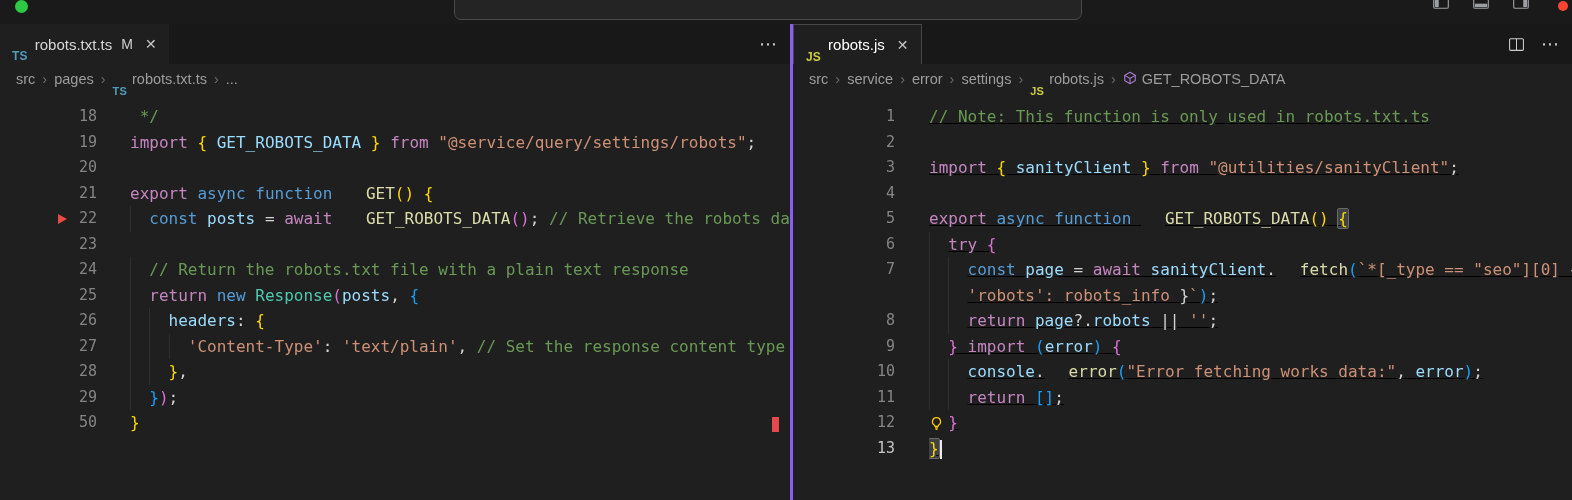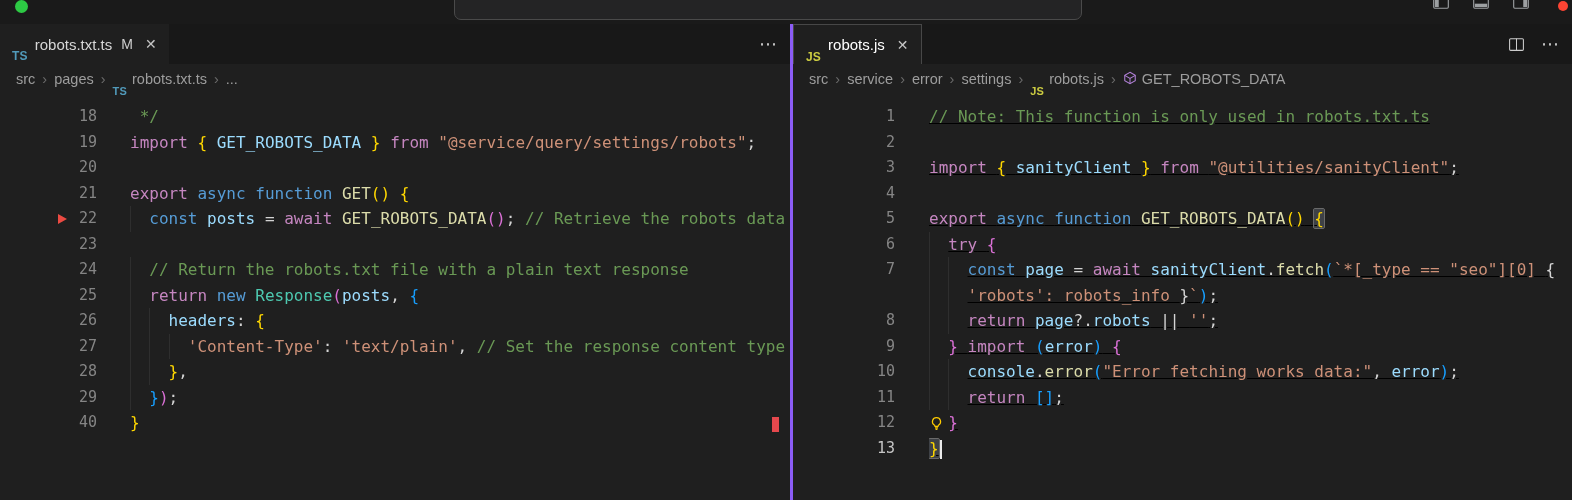--- a/index.html
+++ b/index.html
@@ -40,21 +40,21 @@
   .code { position:relative; padding-top:10px; font-family:"DejaVu Sans Mono", monospace; }
   .row { display:flex; height:25.5px; line-height:25.5px; font-size:16px; white-space:pre; position:relative; }
   .gutter { flex:none; text-align:right; color:#858585; font-size:15px;margin-left:42px; }
   .pane-left .gutter { width:55px; }
   .pane-right .gutter { width:60px; }
   .line-content { flex:1; overflow:hidden; }
   .pane-left .line-content { margin-left:33px; }
   .pane-right .line-content { margin-left:34px;text-decoration:underline; }
 
   .com { color:#6A9955; } .kw1 { color:#C586C0; } .kw2 { color:#569CD6; }
-  .fn { color:#DCDCAA; } .var { color:#9CDCFE; } .str { color:#CE9178; }
+  .fn { color:#DCDCAA;margin-left:24px; } .var { color:#9CDCFE; } .str { color:#CE9178; }
   .cls { color:#4EC9B0; } .pun { color:#D4D4D4; } .op { color:#D4D4D4; }
   .b1 { color:#FFD700; } .b2 { color:#DA70D6; } .b3 { color:#179FFF; }
   .ind { display:inline-block; width:2ch; box-shadow:inset 1px 0 0 #2e2e2e; }
   .match { outline:1px solid #6a6a6a; background:#3e4146; border-radius:1px; }
   .cursor { display:inline-block; width:2px; height:19px; background:#eaeaea; vertical-align:middle; margin-left:1px; }
   .bulb { display:inline-block; width:2ch; }
   .arrow { position:absolute; left:58px; top:7.5px; width:0; height:0;
            border-left:9px solid #eb4a42; border-top:5.5px solid transparent; border-bottom:5.5px solid transparent; }
   .curline { position:absolute; top:0.5px; bottom:0.5px; right:2px; border:1px solid #3a3a3a; border-radius:2px; pointer-events:none; }
   .pane-left .curline { left:88px; }
@@ -123,21 +123,21 @@
           <div class="row"><span class="gutter">20</span><span class="line-content"></span></div>
           <div class="row"><span class="gutter">21</span><span class="line-content"><span class="kw1">export</span><span class="pun"> </span><span class="kw2">async</span><span class="pun"> </span><span class="kw2">function</span><span class="pun"> </span><span class="fn">GET</span><span class="b1">()</span><span class="pun"> </span><span class="b1">{</span></span></div>
           <div class="row"><span class="gutter">22</span><span class="line-content"><span class="ind">  </span><span class="kw2">const</span><span class="pun"> </span><span class="var">posts</span><span class="pun"> </span><span class="op">=</span><span class="pun"> </span><span class="kw1">await</span><span class="pun"> </span><span class="fn">GET_ROBOTS_DATA</span><span class="b2">()</span><span class="pun">; </span><span class="com">// Retrieve the robots data</span></span><div class="arrow"></div></div>
           <div class="row"><span class="gutter">23</span><span class="line-content"></span></div>
           <div class="row"><span class="gutter">24</span><span class="line-content"><span class="ind">  </span><span class="com">// Return the robots.txt file with a plain text response</span></span></div>
           <div class="row"><span class="gutter">25</span><span class="line-content"><span class="ind">  </span><span class="kw1">return</span><span class="pun"> </span><span class="kw2">new</span><span class="pun"> </span><span class="cls">Response</span><span class="b2">(</span><span class="var">posts</span><span class="pun">, </span><span class="b3">{</span></span></div>
           <div class="row"><span class="gutter">26</span><span class="line-content"><span class="ind">  </span><span class="ind">  </span><span class="var">headers</span><span class="pun">: </span><span class="b1">{</span></span></div>
           <div class="row"><span class="gutter">27</span><span class="line-content"><span class="ind">  </span><span class="ind">  </span><span class="ind">  </span><span class="str">'Content-Type'</span><span class="pun">: </span><span class="str">'text/plain'</span><span class="pun">, </span><span class="com">// Set the response content type</span></span></div>
           <div class="row"><span class="gutter">28</span><span class="line-content"><span class="ind">  </span><span class="ind">  </span><span class="b1">}</span><span class="pun">,</span></span></div>
           <div class="row"><span class="gutter">29</span><span class="line-content"><span class="ind">  </span><span class="b3">}</span><span class="b2">)</span><span class="pun">;</span></span></div>
-          <div class="row"><span class="gutter">40</span><span class="line-content"><span class="b1">}</span></span></div>
+          <div class="row"><span class="gutter">50</span><span class="line-content"><span class="b1">}</span></span></div>
         </div>
       <div class="ruler-mark"></div>
     </div>
 
     <div class="pane pane-right">
       <div class="tabbar">
         <div class="tab focused">
           <span class="file-icon js">JS</span>
           <span class="tab-label">robots.js</span>
           <span class="tab-close">✕</span>

